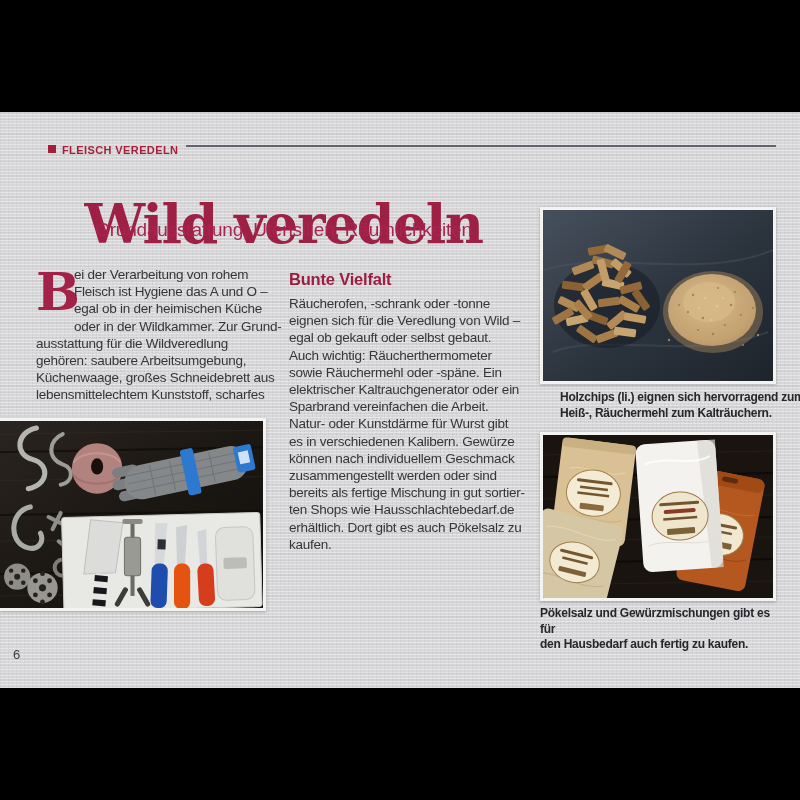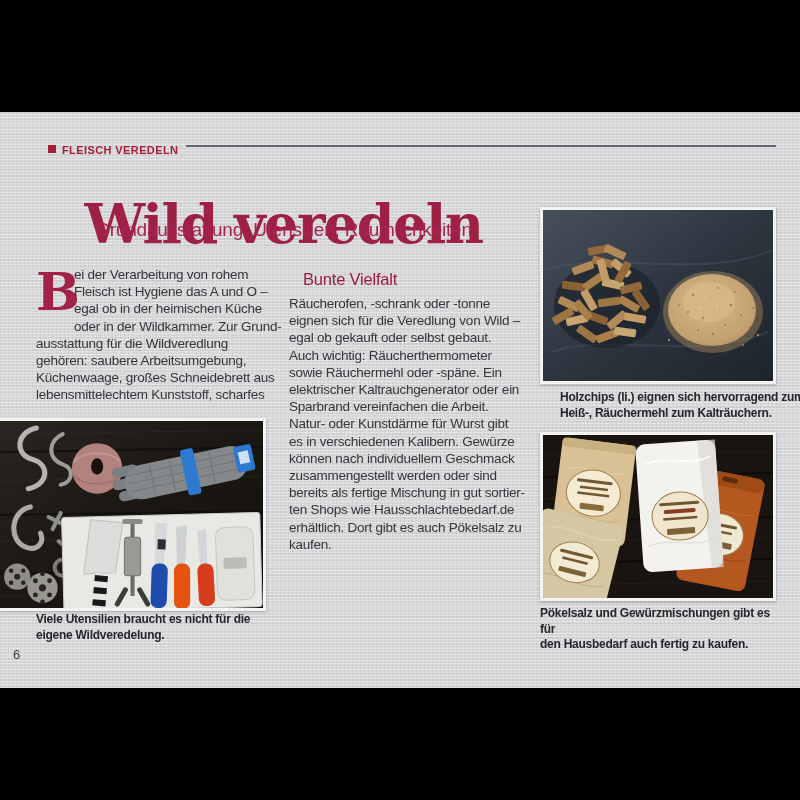--- a/index.html
+++ b/index.html
@@ -37,22 +37,22 @@
   }
 
   .body-col{position:absolute;font-size:13.5px;line-height:17.2px;color:#35353a;letter-spacing:-.25px;}
   #col1{top:154px;left:36px;width:246px;}
   #col2{top:154px;left:289px;width:252px;}
   .lines{white-space:pre-line;}
   .dropcap{
     float:left;font-family:"DejaVu Serif",serif;font-weight:700;font-size:52px;line-height:48px;
     height:50px;width:33px;color:#a32348;margin:2px 5px 0 0;
   }
-  .section-heading{font-weight:400;font-size:16.5px;line-height:21px;color:#9c1c42;
-    margin:3px 14px 5px;letter-spacing:-.2px;}
+  .section-heading{font-weight:700;font-size:16.5px;line-height:21px;color:#9c1c42;
+    margin:3px 0 5px;letter-spacing:-.2px;}
 
   figure.photo{position:absolute;margin:0;border:3px solid #f3f3f1;box-sizing:border-box;
     background:#1b1713;overflow:hidden;box-shadow:0 1px 3px rgba(0,0,0,.25);}
   #photo-utensils{top:306px;left:0;width:266px;height:193px;border-left:none;}
   #photo-woodchips{top:95px;left:540px;width:236px;height:177px;}
   #photo-bags{top:320px;left:540px;width:236px;height:169px;}
   figure.photo svg{display:block;width:100%;height:100%;}
 
   .caption{position:absolute;font-weight:700;font-size:12px;line-height:15.5px;color:#26262b;
     white-space:pre-line;letter-spacing:-.25px;}
@@ -217,22 +217,20 @@
       <g transform="rotate(-3 203 147)">
         <path d="M197 110 L206 108 L205 142 L198 144 Z" fill="#d2d4d7"></path>
         <rect x="195" y="142" width="16" height="42" rx="7" fill="#d63d1c"></rect>
       </g>
       <g transform="rotate(-2 232 142)">
         <rect x="214" y="106" width="37" height="72" rx="9" fill="#e0e0dd" stroke="#c6c6c2" stroke-width="1"></rect>
         <rect x="221" y="136" width="23" height="11" rx="2" fill="#bcbcb8"></rect>
       </g>
     </svg>
   </figure>
-  <figcaption id="cap-utensils" class="caption">Viele Utensilien braucht es nicht für die
-eigene Wildveredelung.</figcaption>
 
   <figure id="photo-woodchips" class="photo">
     <svg viewBox="0 0 230 171" preserveAspectRatio="xMidYMid slice">
       <defs>
         <linearGradient id="slate" x1="0" y1="0" x2="1" y2="1">
           <stop offset="0" stop-color="#46505c"></stop>
             <stop offset=".55" stop-color="#2b333d"></stop>
             <stop offset="1" stop-color="#1d242c"></stop>
         </linearGradient>
         <radialGradient id="dust" cx=".45" cy=".4" r=".75">

